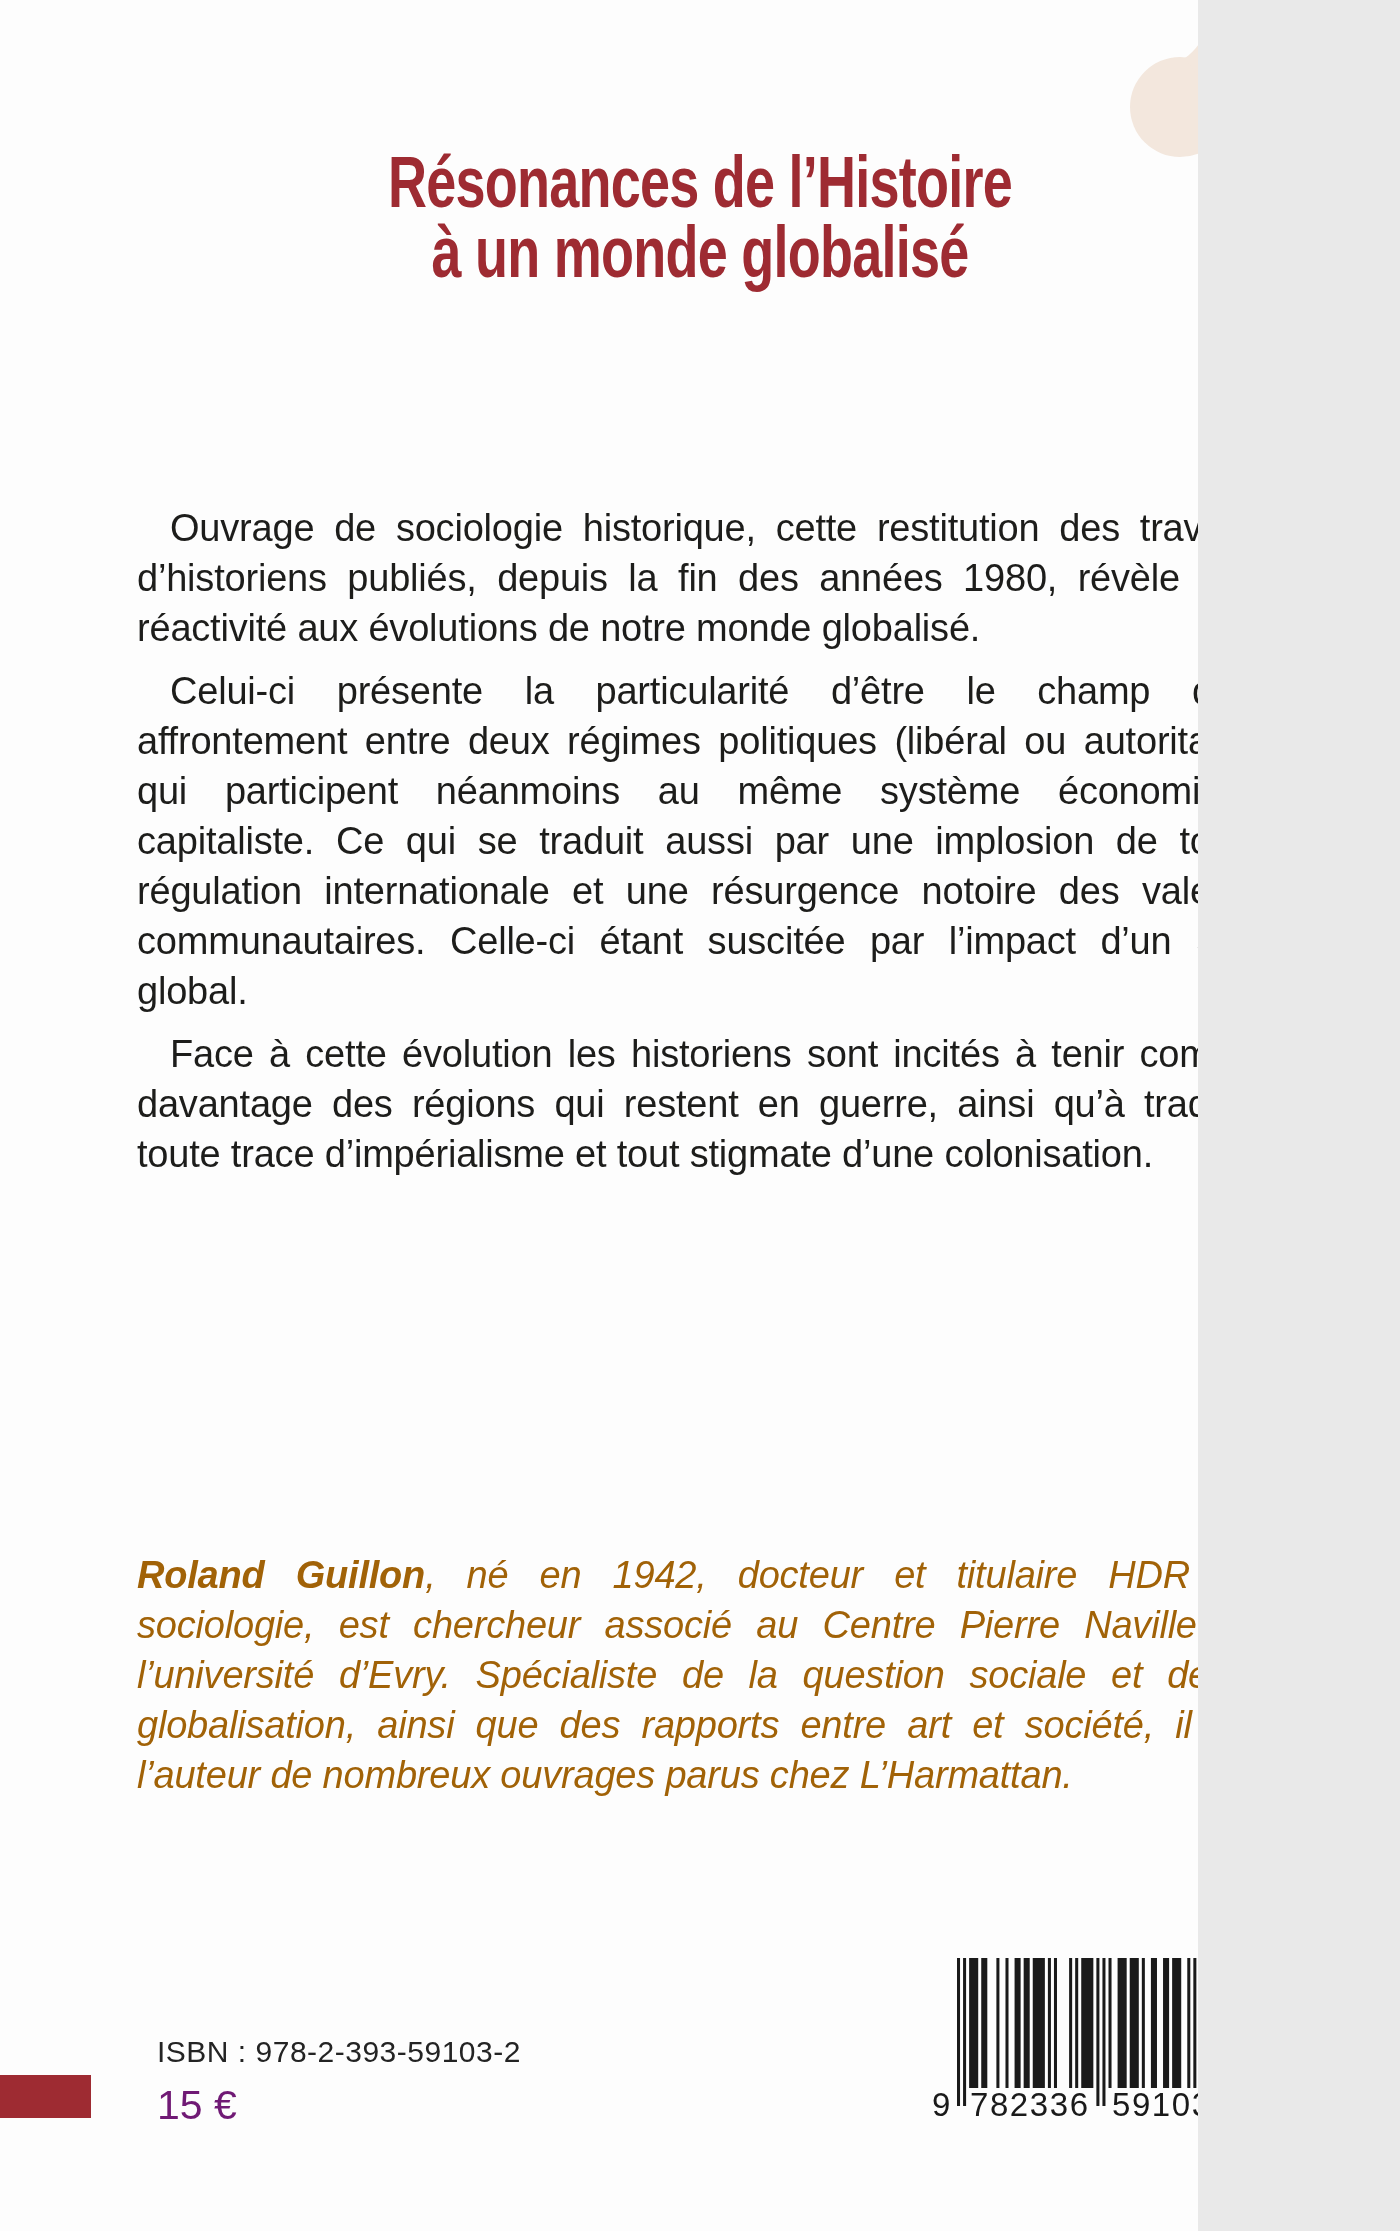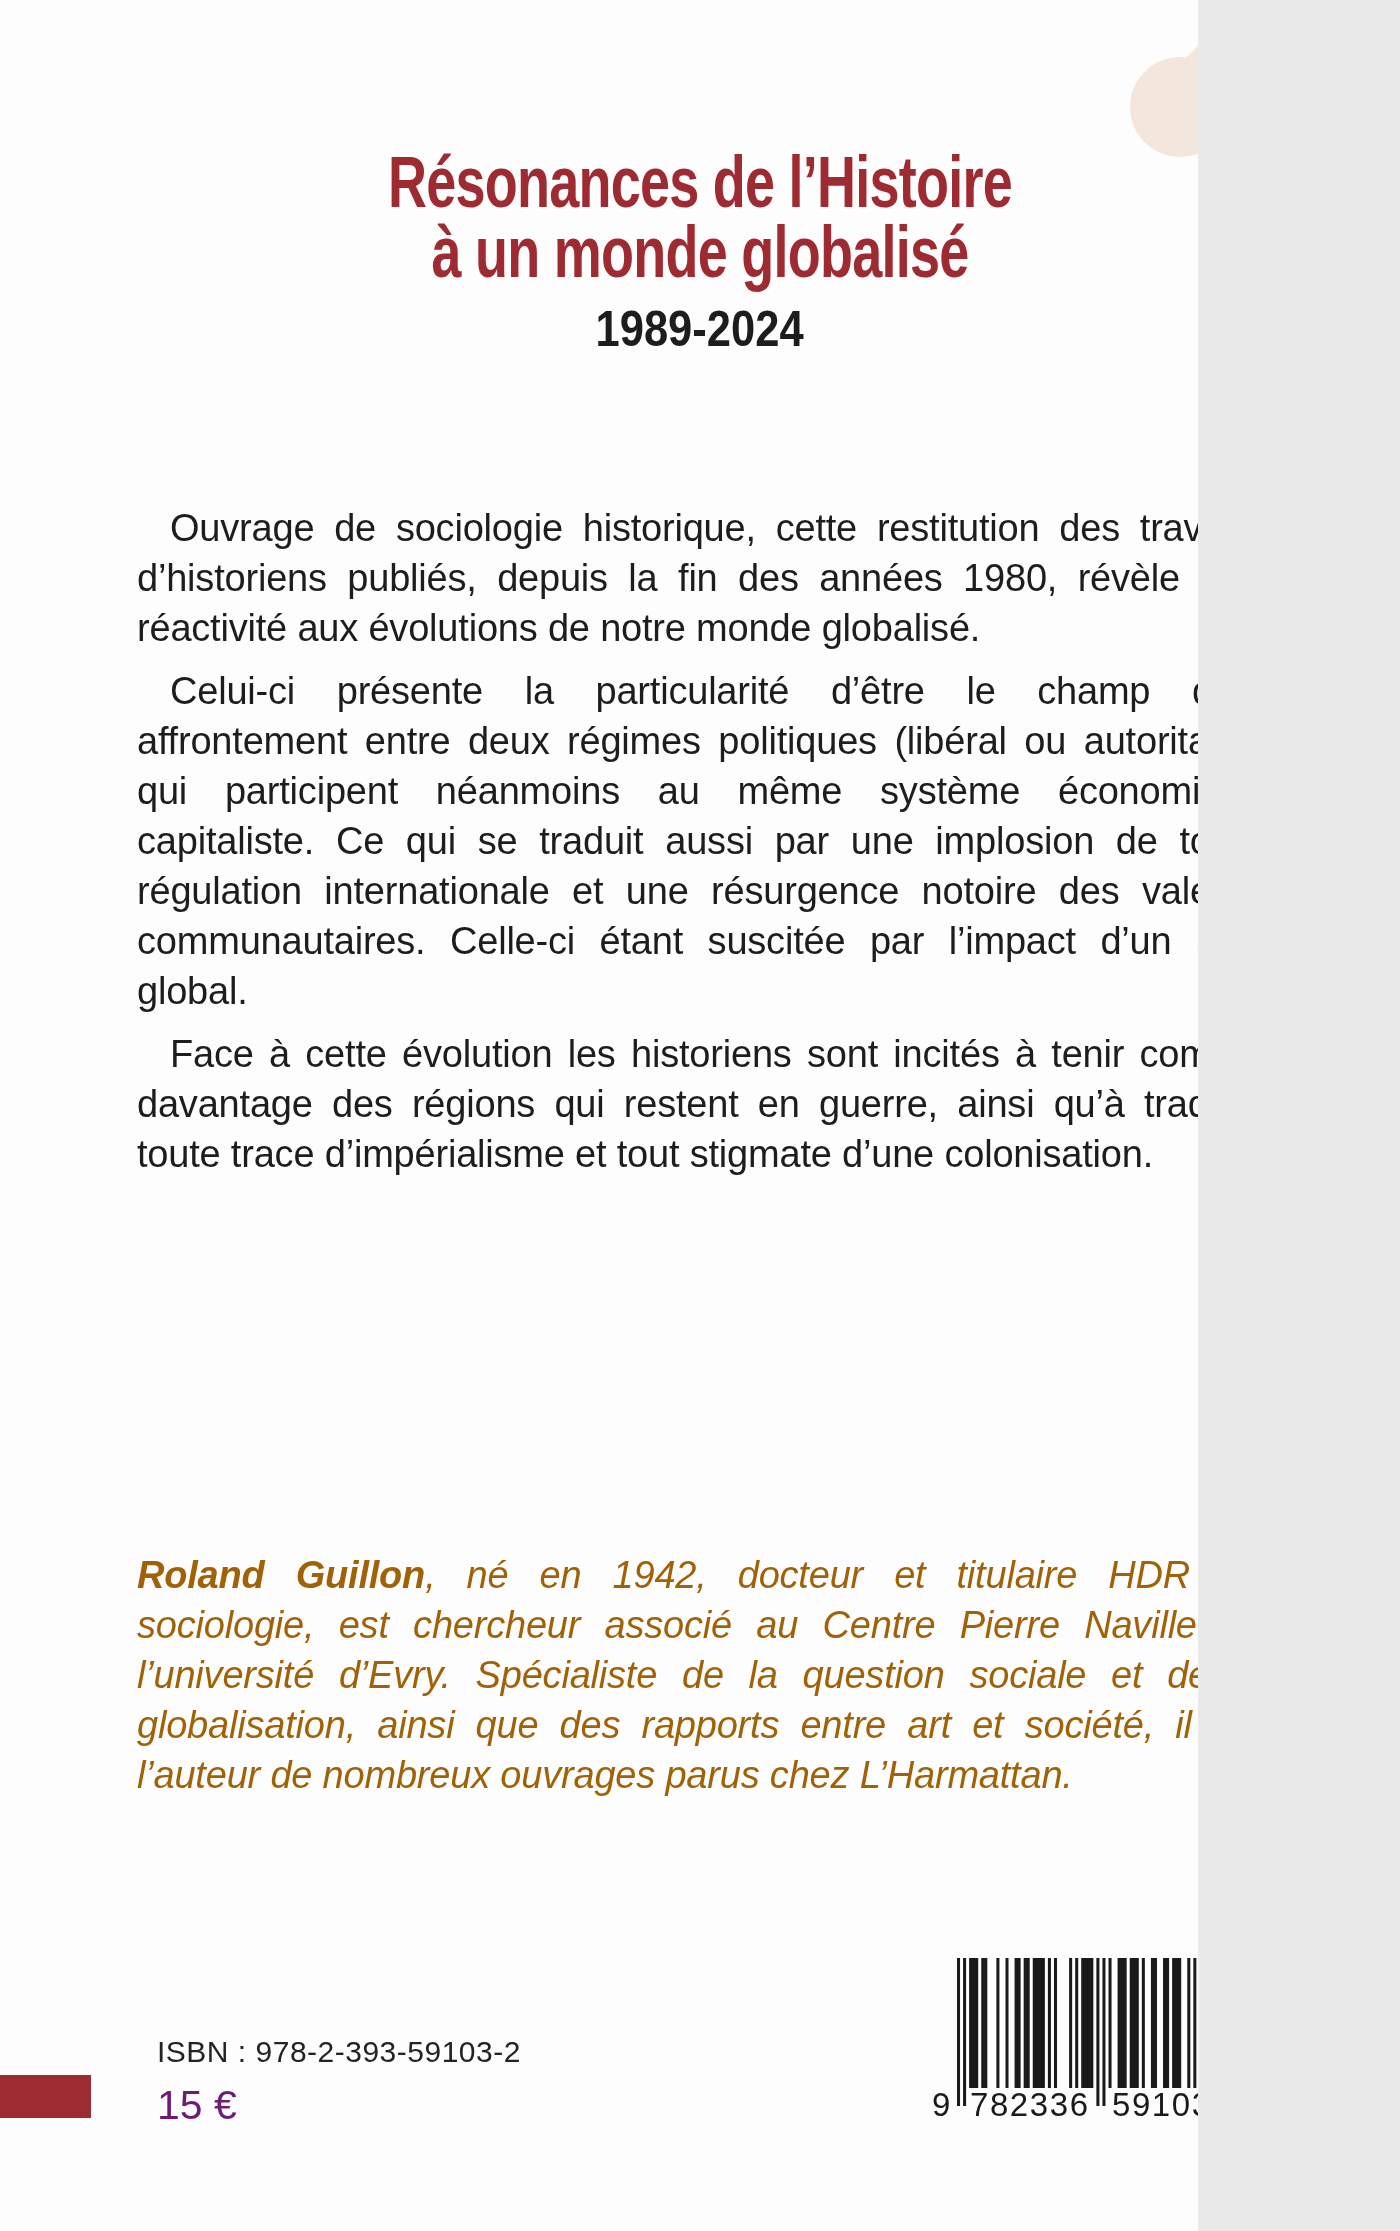--- a/index.html
+++ b/index.html
@@ -69,23 +69,20 @@
     <circle cx="70" cy="107" r="50" fill="#f3e7dd"></circle>
     <path d="M 142 -15 C 138 30 122 62 93 84 L 75 58 C 98 42 104 12 100 -15 Z" fill="#f3e7dd"></path>
     <circle cx="212" cy="107" r="50" fill="#f3e7dd"></circle>
     <path d="M 284 -15 C 280 30 264 62 235 84 L 217 58 C 240 42 246 12 242 -15 Z" fill="#f3e7dd"></path>
   </svg>
 
   <div class="title" style="color: rgb(158, 43, 50);">
     <div>Résonances de l’Histoire</div>
     <div>à un monde globalisé</div>
   </div>
-  <div class="years">
-    <span class="yr">1989-2024</span>
-  </div>
 
   <div class="synopsis" style="color: rgb(29, 29, 27);">
     <p>Ouvrage de sociologie historique, cette restitution des travaux d’historiens publiés, depuis la fin des années 1980, révèle leur réactivité aux évolutions de notre monde globalisé.</p>
     <p>Celui-ci présente la particularité d’être le champ d’un affrontement entre deux régimes politiques (libéral ou autoritaire) qui participent néanmoins au même système économique capitaliste. Ce qui se traduit aussi par une implosion de toute régulation internationale et une résurgence notoire des valeurs communautaires. Celle-ci étant suscitée par l’impact d’un Sud global.</p>
     <p>Face à cette évolution les historiens sont incités à tenir compte davantage des régions qui restent en guerre, ainsi qu’à traquer toute trace d’impérialisme et tout stigmate d’une colonisation.</p>
   </div>
 
   <div class="bio" style="color: #a16207;">
     <p style="margin:0;"><span class="author">Roland Guillon</span><span>, né en 1942, docteur et titulaire HDR en sociologie, est chercheur associé au Centre Pierre Naville de l’université d’Evry. Spécialiste de la question sociale et de la globalisation, ainsi que des rapports entre art et société, il est l’auteur de nombreux ouvrages parus chez L’Harmattan.</span></p>
   </div>

